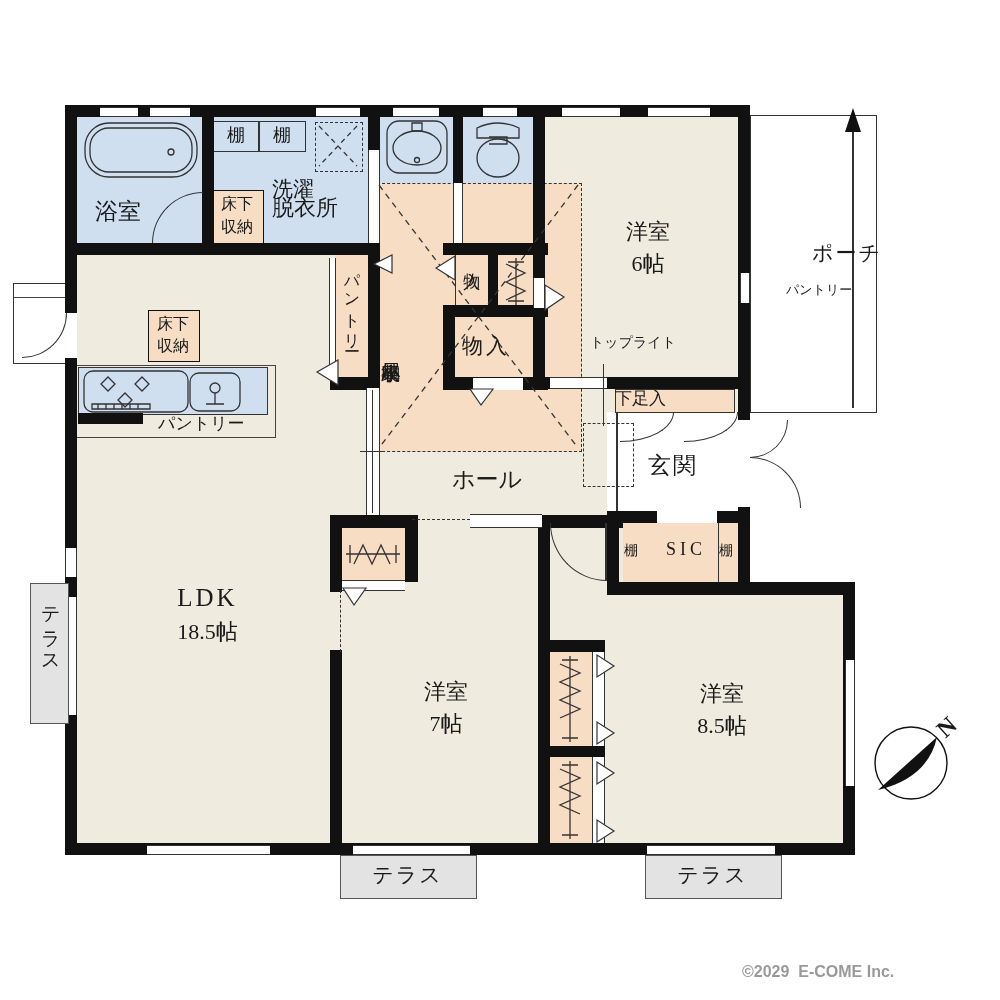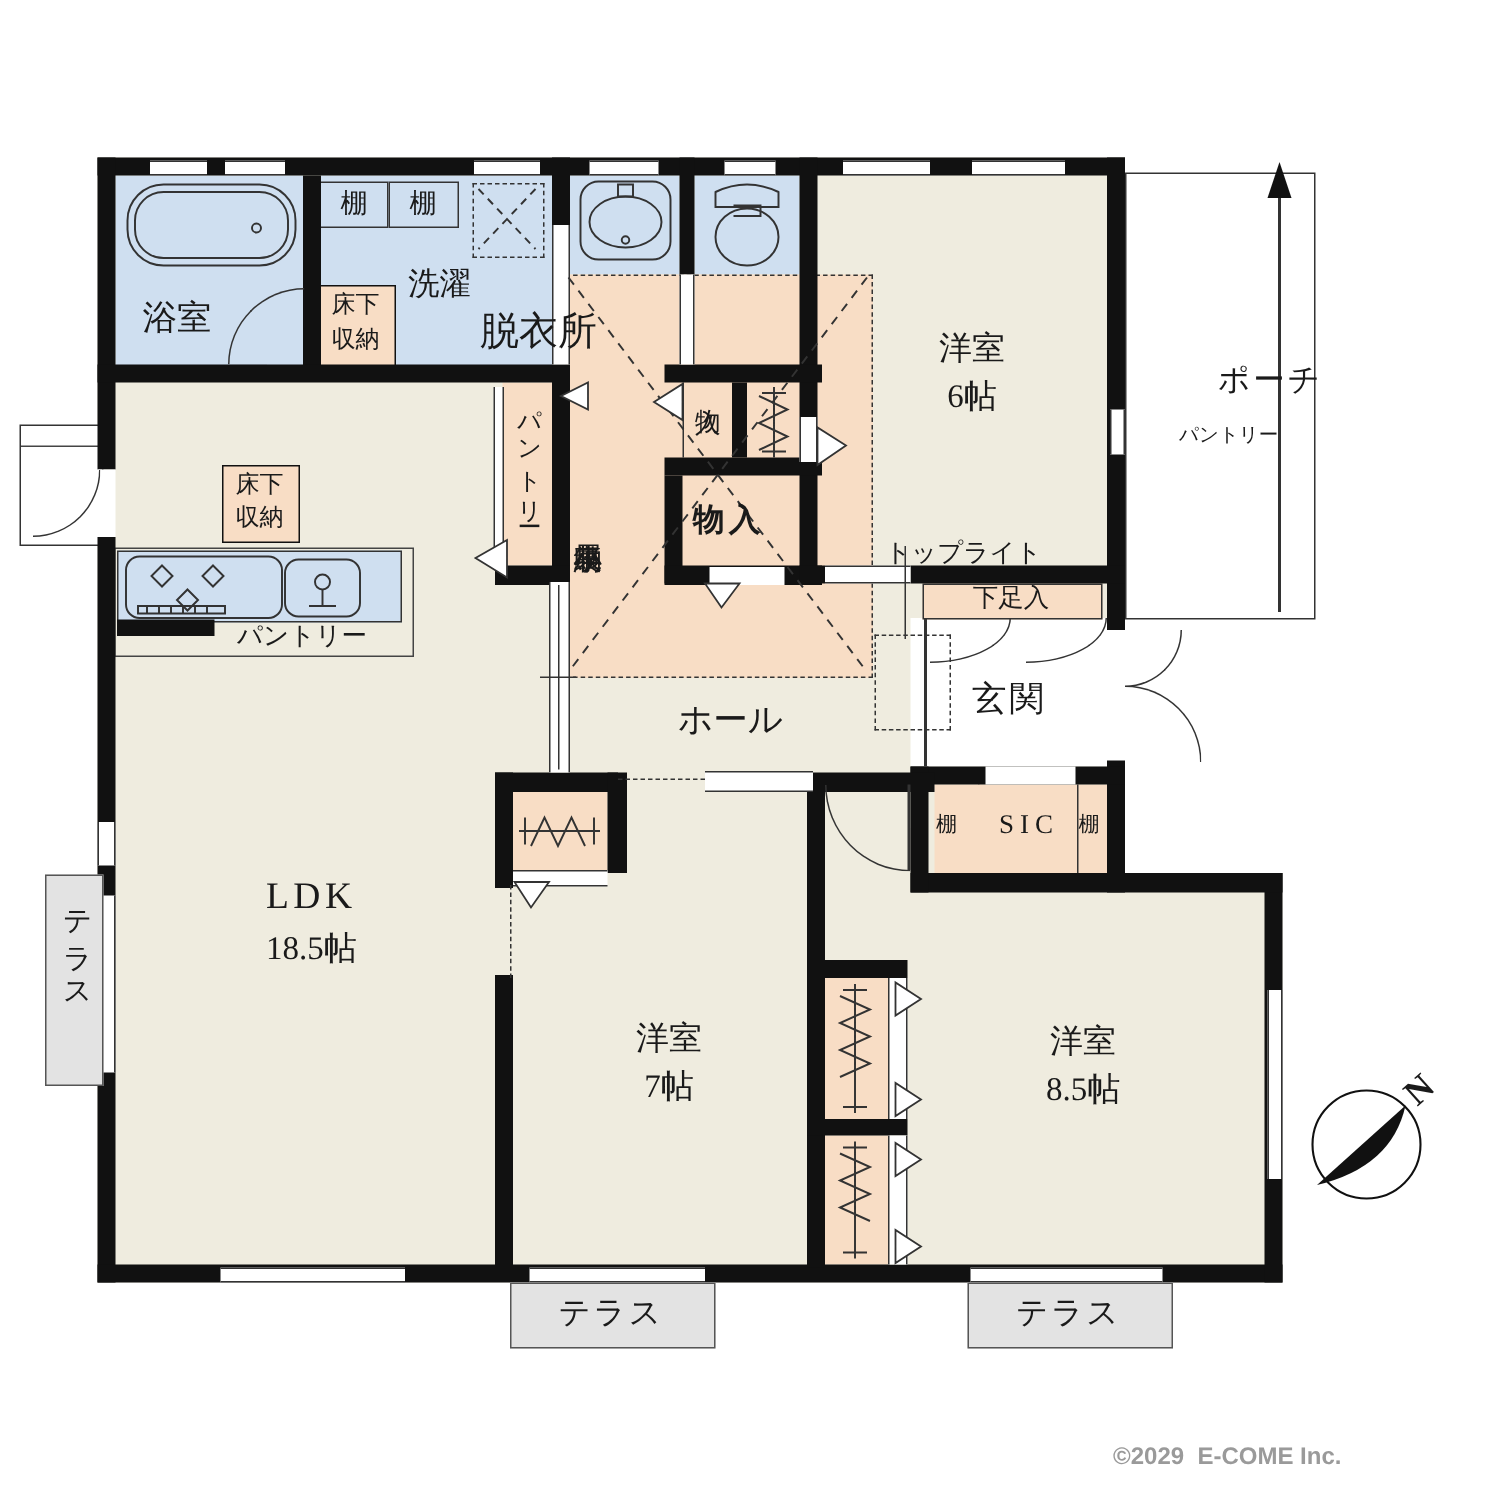--- a/index.html
+++ b/index.html
@@ -214,33 +214,33 @@
     <g>
       <circle cx="911" cy="763" r="36" fill="#fff" stroke="#111" stroke-width="1.4"></circle>
       <path d="M937,737 L878,790 Q928,778 937,737 Z" fill="#111"></path>
     </g>
   </svg>
 
   <div class="lbl" style="left:95px;top:198px;font-size:23px;">浴室</div>
   <div class="lbl" style="left:216px;top:124px;width:40px;text-align:center;font-size:18px;">棚</div>
   <div class="lbl" style="left:262px;top:124px;width:40px;text-align:center;font-size:18px;">棚</div>
   <div class="lbl" style="left:272px;top:176px;font-size:21px;">洗濯</div>
-  <div class="lbl" style="left:272px;top:205px;font-size:26px;margin-left:48px;">脱衣所</div>
+  <div class="lbl" style="left:272px;top:194px;font-size:22px;">脱衣所</div>
   <div class="lbl" style="left:212px;top:194px;width:50px;text-align:center;font-size:16px;">床下</div>
   <div class="lbl" style="left:212px;top:217px;width:50px;text-align:center;font-size:16px;">収納</div>
   <div class="lbl" style="left:148px;top:314px;width:50px;text-align:center;font-size:16px;">床下</div>
   <div class="lbl" style="left:148px;top:336px;width:50px;text-align:center;font-size:16px;">収納</div>
   <div class="lbl vert" style="left:342px;top:262px;font-size:16px;">パントリー</div>
   <div class="lbl vert" style="left:379px;top:348px;font-size:19px;letter-spacing:0;">小屋裏収納</div>
   <div class="lbl vert" style="left:461px;top:259px;font-size:17px;letter-spacing:0;">物入</div>
-  <div class="lbl" style="left:462px;top:333px;font-size:21px;letter-spacing:3px;font-weight:bold;">物入</div>
+  <div class="lbl" style="left:462px;top:333px;font-size:21px;letter-spacing:3px;">物入</div>
   <div class="lbl" style="left:613px;top:218px;width:70px;text-align:center;font-size:22px;">洋室</div>
   <div class="lbl" style="left:613px;top:250px;width:70px;text-align:center;font-size:22px;">6帖</div>
-  <div class="lbl" style="left:590px;top:358px;font-size:17px;">トップライト</div>
-  <div class="lbl" style="left:615px;top:388px;width:118px;text-align:center;font-size:17px;">下足入</div>
+  <div class="lbl" style="left:590px;top:334px;font-size:14px;">トップライト</div>
+  <div class="lbl" style="left:615px;top:388px;width:118px;text-align:left;font-size:17px;">下足入</div>
   <div class="lbl" style="left:648px;top:452px;font-size:23px;letter-spacing:2px;">玄関</div>
   <div class="lbl" style="left:452px;top:466px;font-size:23px;">ホール</div>
   <div class="lbl" style="left:624px;top:542px;font-size:14px;">棚</div>
   <div class="lbl" style="left:655px;top:538px;width:62px;text-align:center;font-size:18px;letter-spacing:4px;">SIC</div>
   <div class="lbl" style="left:719px;top:542px;font-size:14px;">棚</div>
   <div class="lbl" style="left:158px;top:413px;font-size:17px;">パントリー</div>
   <div class="lbl" style="left:155px;top:582px;width:105px;text-align:center;font-size:25px;letter-spacing:3px;">LDK</div>
   <div class="lbl" style="left:155px;top:618px;width:105px;text-align:center;font-size:22px;">18.5帖</div>
   <div class="lbl" style="left:412px;top:678px;width:68px;text-align:center;font-size:22px;">洋室</div>
   <div class="lbl" style="left:412px;top:710px;width:68px;text-align:center;font-size:22px;">7帖</div>

